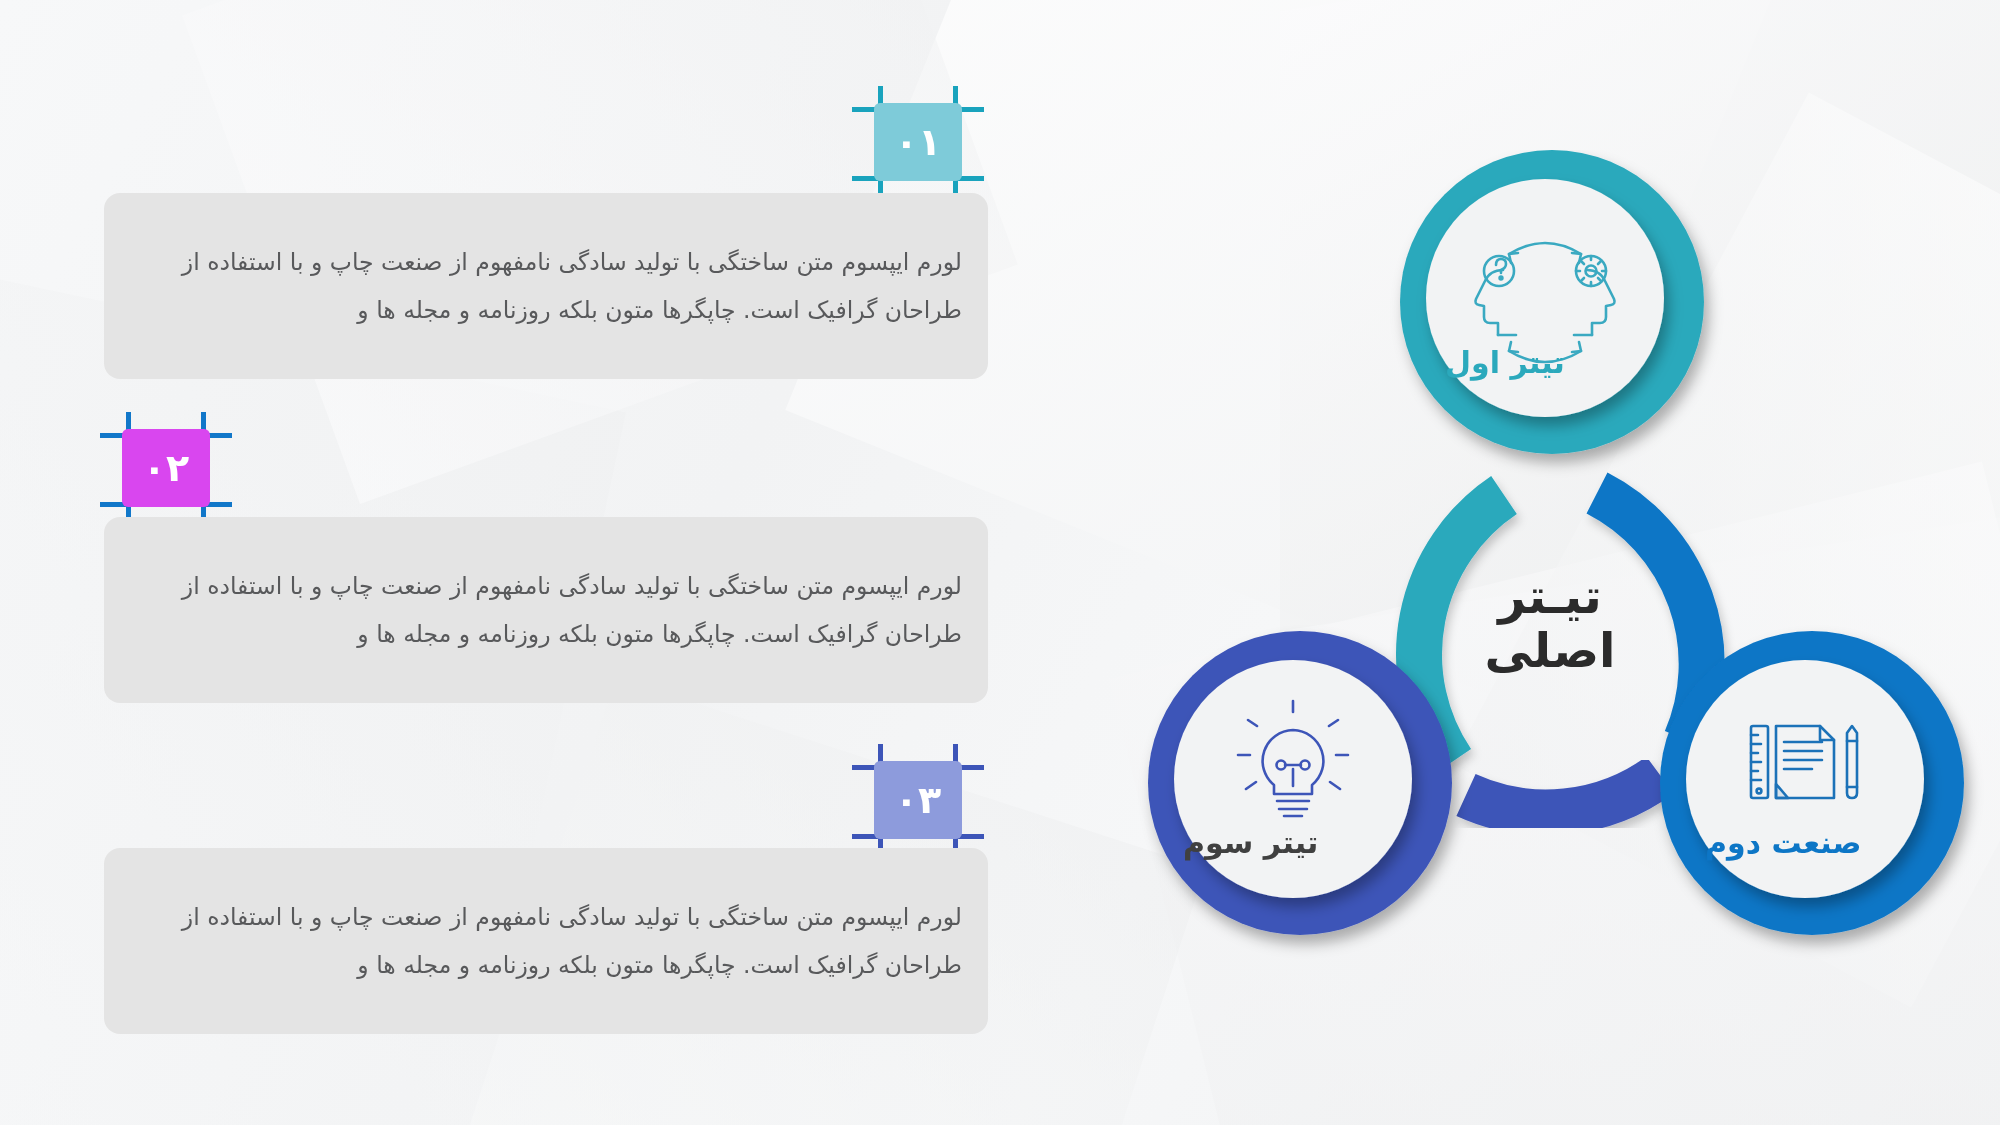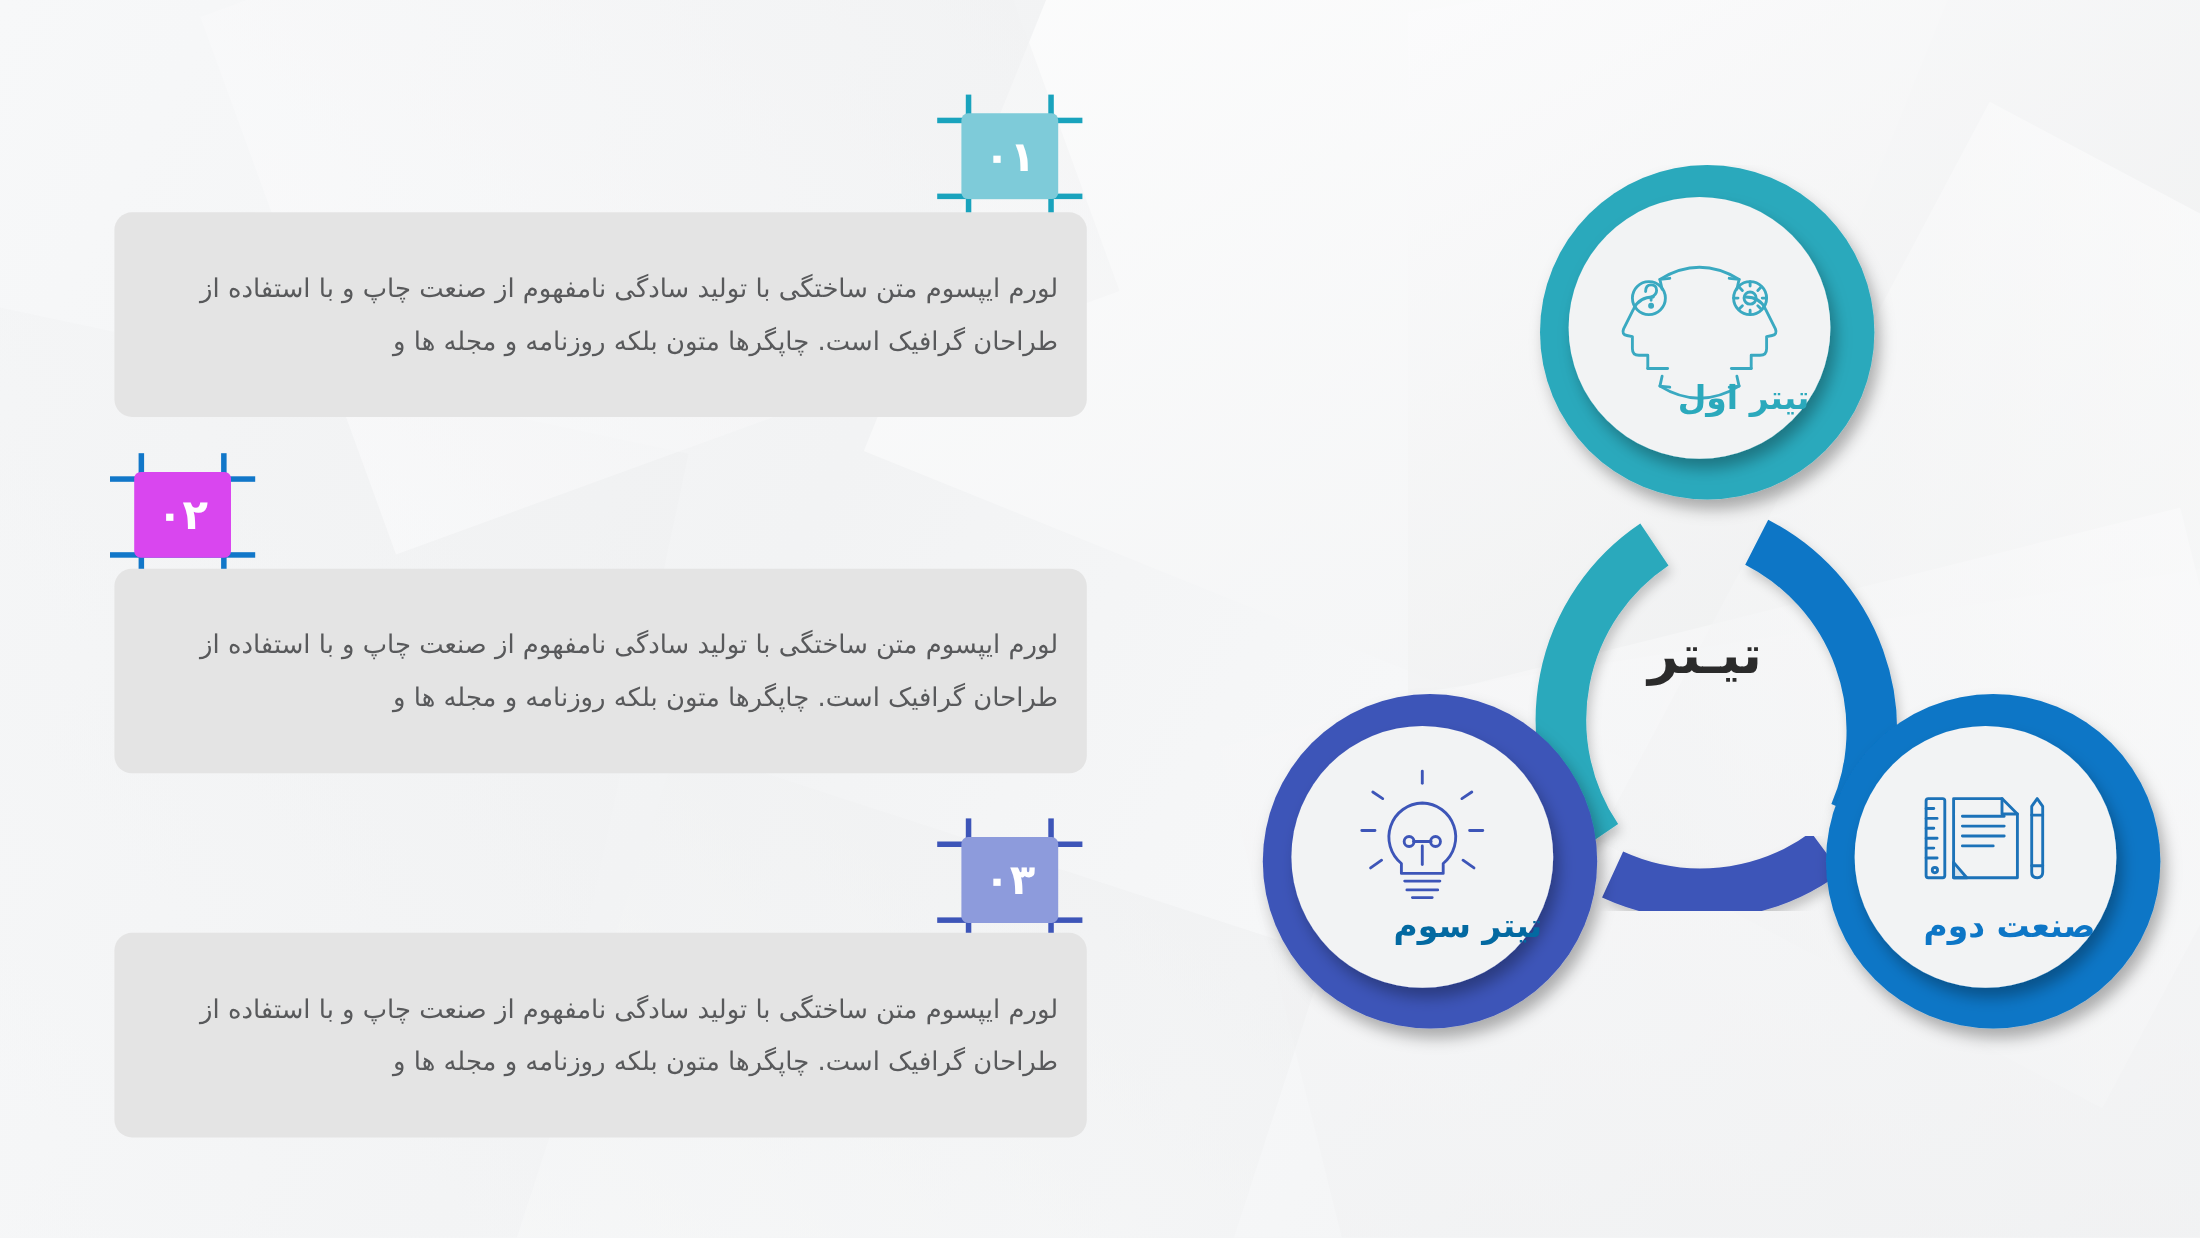--- a/index.html
+++ b/index.html
@@ -82,21 +82,21 @@
 
   .bw3{left:852px;top:744px;}
   .bw3 .badge{background:#8d9bdc;}
   .bw3 .ch{background:#3d55b8;}
 
   
   .diagram{position:absolute;left:1100px;top:150px;width:900px;height:830px;}
   .diagram svg{position:absolute;left:0;top:0;}
 
   .node-label{
-    position:absolute;text-align:right;direction:rtl;
+    position:absolute;text-align:left;direction:rtl;
     font-weight:700;font-size:30px;
     font-family:"DejaVu Sans","Liberation Sans",sans-serif;
     white-space:nowrap;
   }
   .center-label{
     position:absolute;text-align:center;direction:rtl;color:#2b2b2b;
     font-weight:700;font-size:48px;line-height:1.12;
     font-family:"DejaVu Sans","Liberation Sans",sans-serif;
   }
 </style>
@@ -227,20 +227,21 @@
           <path d="M150 605 h-12 M236 605 h12"></path>
           <path d="M156 632 l-10 7 M230 632 l10 7"></path>
         </g>
       </g>
     </svg>
 
     <div class="node-label" style="left:345px;top:195px;width:200px;color:#2ba9bc;">تیتر اول</div>
 
     <div class="node-label" style="left:605px;top:675px;width:200px;color:#0d76c6;">صنعت دوم</div>
 
-    <div class="node-label" style="left:102px;top:675px;width:200px;color:#0369a1;">تیتر سوم</div>
+    <div class="node-label" style="left:83px;top:675px;width:200px;color:#404040;">تیتر سوم</div>
 
     <div class="center-label" style="left:335px;top:420px;width:230px;">
       <div>تیـتر</div>
+      <div>اصلی</div>
     </div>
 
   </div>
 </div>
 
 </body></html>

